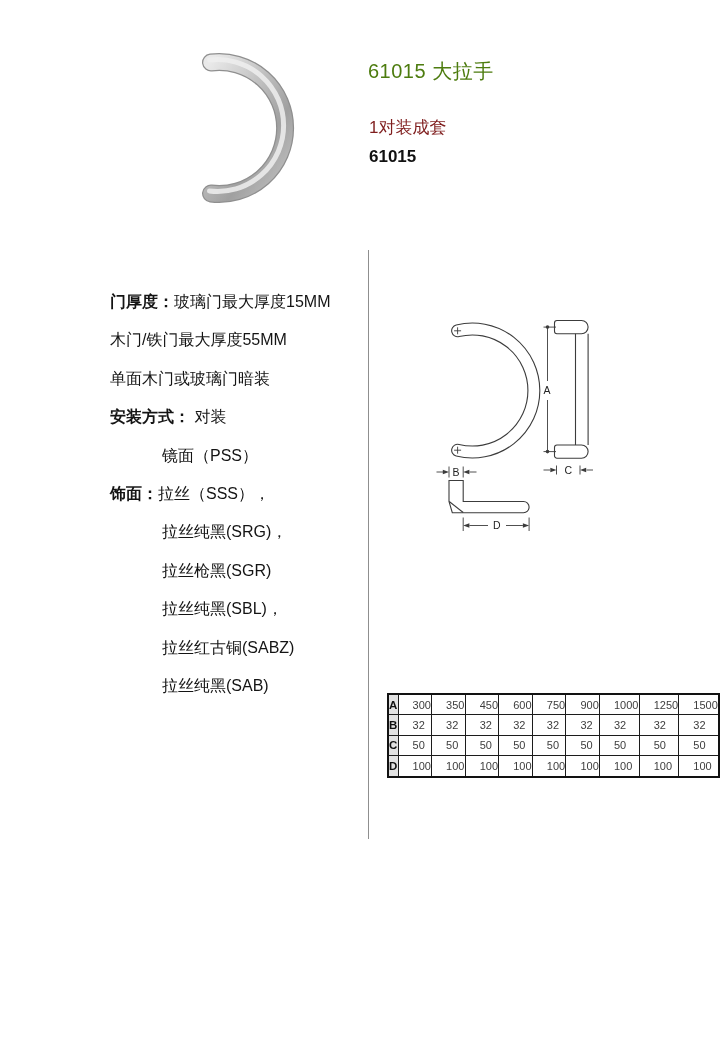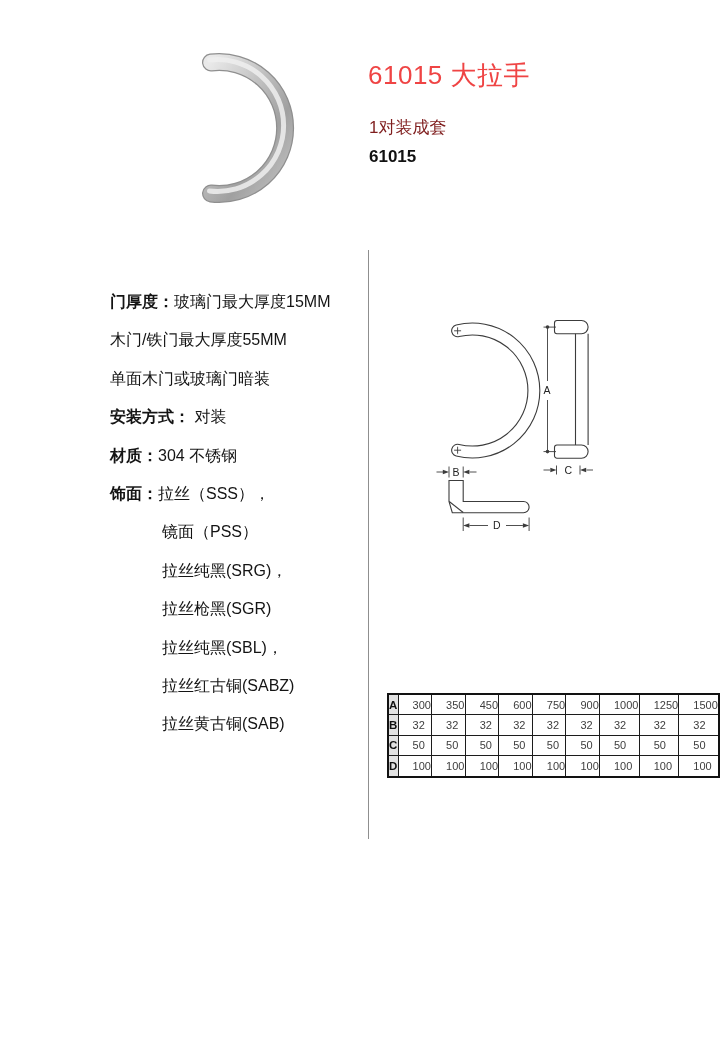--- a/index.html
+++ b/index.html
@@ -10,23 +10,23 @@
     background: #ffffff;
     font-family: "Liberation Sans", "DejaVu Sans", sans-serif;
     color: #1a1a1a;
     overflow: hidden;
   }
   
   .title {
     position: absolute;
     left: 368px; top: 58px;
     margin: 0;
-    font-size: 26px;
+    font-size: 20px;
     font-weight: 400;
-    color: #ef4444;
+    color: #4d7c0f;
     letter-spacing: 0.5px;
     white-space: nowrap;
   }
   .subtitle {
     position: absolute;
     left: 369px; top: 116px;
     font-size: 17px;
     color: #7f1d1d;
     white-space: nowrap;
   }
@@ -125,28 +125,27 @@
   <div class="subtitle">1对装成套</div>
   <div class="model">61015</div>
 
   <div class="divider"></div>
 
   <div class="spec-list">
       <div class="spec-line"><span class="spec-label">门厚度：</span><span class="spec-text">玻璃门最大厚度15MM</span></div>
       <div class="spec-line"><span class="spec-label"></span><span class="spec-text">木门/铁门最大厚度55MM</span></div>
       <div class="spec-line"><span class="spec-label"></span><span class="spec-text">单面木门或玻璃门暗装</span></div>
       <div class="spec-line"><span class="spec-label">安装方式：</span><span class="spec-text"> 对装</span></div>
-      <div class="spec-line"><span class="spec-label">材质：</span><span class="spec-text">304 不锈钢</span></div>
+      <div class="spec-line indent"><span class="spec-label"></span><span class="spec-text">镜面（PSS）</span></div>
       <div class="spec-line"><span class="spec-label">饰面：</span><span class="spec-text">拉丝（SSS），</span></div>
-      <div class="spec-line indent"><span class="spec-label"></span><span class="spec-text">镜面（PSS）</span></div>
       <div class="spec-line indent"><span class="spec-label"></span><span class="spec-text">拉丝纯黑(SRG)，</span></div>
       <div class="spec-line indent"><span class="spec-label"></span><span class="spec-text">拉丝枪黑(SGR)</span></div>
       <div class="spec-line indent"><span class="spec-label"></span><span class="spec-text">拉丝纯黑(SBL)，</span></div>
       <div class="spec-line indent"><span class="spec-label"></span><span class="spec-text">拉丝红古铜(SABZ)</span></div>
-      <div class="spec-line indent"><span class="spec-label"></span><span class="spec-text">拉丝黄古铜(SAB)</span></div>
+      <div class="spec-line indent"><span class="spec-label"></span><span class="spec-text">拉丝纯黑(SAB)</span></div>
     </div>
 
   <svg class="diagram" width="212" height="228" viewBox="420 312 212 228">
 
     <g>
       <path d="M457.6,330.8 A61.5,61.5 0 1 1 457.6,450.2" fill="none" stroke="#3c3c3c" stroke-width="13" stroke-linecap="round"></path>
       <path d="M457.6,330.8 A61.5,61.5 0 1 1 457.6,450.2" fill="none" stroke="#ffffff" stroke-width="10.8" stroke-linecap="round"></path>
       <path class="dim" d="M454.1,330.8 H461.1 M457.6,327.3 V334.3"></path>
       <path class="dim" d="M454.1,450.2 H461.1 M457.6,446.7 V453.7"></path>
     </g>

